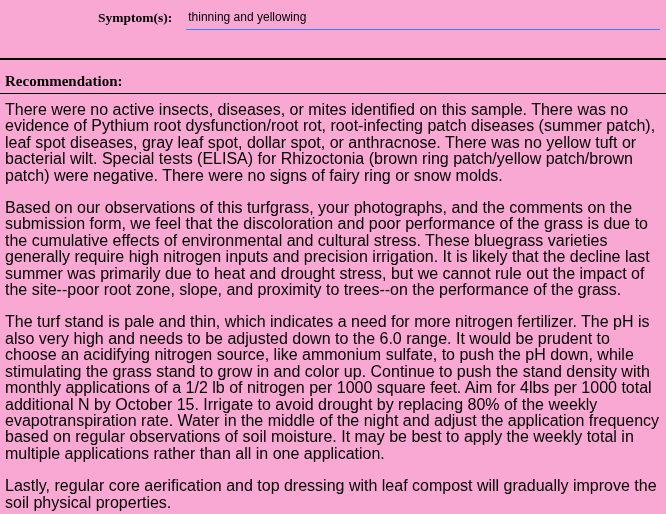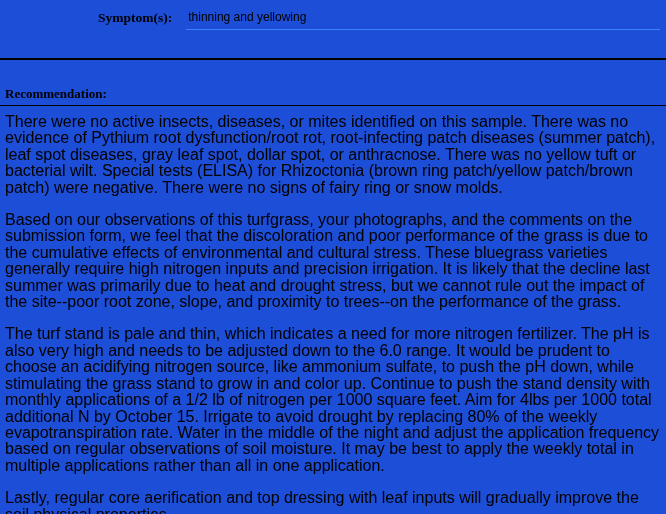--- a/index.html
+++ b/index.html
@@ -4,21 +4,21 @@
 <style>
   html, body {
     margin: 0;
     padding: 0;
     background: #ffffff;
   }
   .page {
     position: relative;
     width: 666px;
     height: 514px;
-    background: #1d4ed8;
+    background: #f9a8d4;
     color: #000000;
     font-family: "Liberation Sans", sans-serif;
     box-sizing: border-box;
     overflow: hidden;
   }
   .symptom-row {
     display: flex;
     align-items: flex-start;
     margin: 10px 6px 0 98px;
   }
@@ -36,24 +36,24 @@
     line-height: 14px;
     padding: 0 0 5px 2px;
   }
   .thick-rule {
     border: none;
     border-top: 2px solid #000000;
     margin: 28px 0 0 0;
   }
   .rec-label {
     display: block;
-    margin: 26px 0 0 5px;
+    margin: 14px 0 0 5px;
     font-family: "Liberation Serif", serif;
     font-weight: bold;
-    font-size: 13px;
+    font-size: 15px;
     line-height: 15px;
   }
   .thin-rule {
     border: none;
     border-top: 1px solid #000000;
     margin: 4px 0 0 0;
   }
   .body-text {
     margin: 0 6px 0 5px;
   }
@@ -79,16 +79,16 @@
   <hr class="thick-rule">
 
   <span class="rec-label">Recommendation:</span>
 
   <hr class="thin-rule">
 
   <div class="body-text">
     <p>There were no active insects, diseases, or mites identified on this sample. There was no evidence of Pythium root dysfunction/root rot, root-infecting patch diseases (summer patch), leaf spot diseases, gray leaf spot, dollar spot, or anthracnose. There was no yellow tuft or bacterial wilt. Special tests (ELISA) for Rhizoctonia (brown ring patch/yellow patch/brown patch) were negative. There were no signs of fairy ring or snow molds.</p>
     <p>Based on our observations of this turfgrass, your photographs, and the comments on the submission form, we feel that the discoloration and poor performance of the grass is due to the cumulative effects of environmental and cultural stress. These bluegrass varieties generally require high nitrogen inputs and precision irrigation. It is likely that the decline last summer was primarily due to heat and drought stress, but we cannot rule out the impact of the site--poor root zone, slope, and proximity to trees--on the performance of the grass.</p>
     <p>The turf stand is pale and thin, which indicates a need for more nitrogen fertilizer. The pH is also very high and needs to be adjusted down to the 6.0 range. It would be prudent to choose an acidifying nitrogen source, like ammonium sulfate, to push the pH down, while stimulating the grass stand to grow in and color up. Continue to push the stand density with monthly applications of a 1/2 lb of nitrogen per 1000 square feet. Aim for 4lbs per 1000 total additional N by October 15. Irrigate to avoid drought by replacing 80% of the weekly evapotranspiration rate. Water in the middle of the night and adjust the application frequency based on regular observations of soil moisture. It may be best to apply the weekly total in multiple applications rather than all in one application.</p>
-    <p>Lastly, regular core aerification and top dressing with leaf inputs will gradually improve the soil physical properties.</p>
+    <p>Lastly, regular core aerification and top dressing with leaf compost will gradually improve the soil physical properties.</p>
   </div>
 
 </div>
 
 </body></html>

